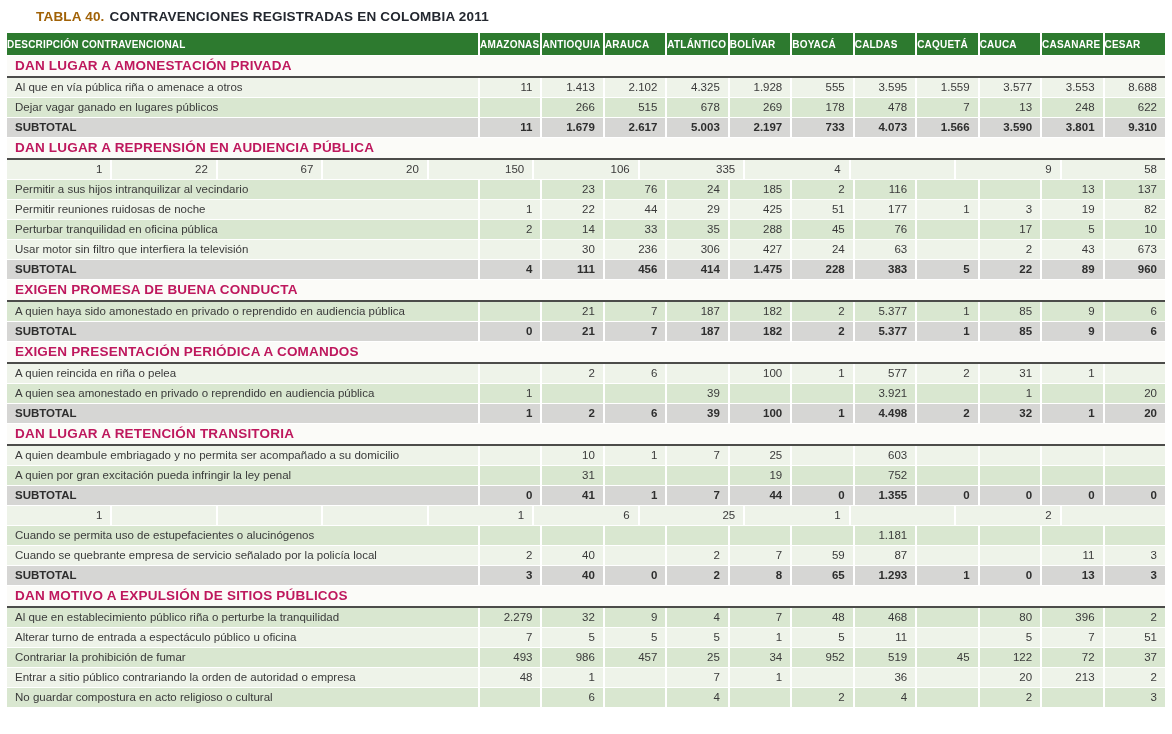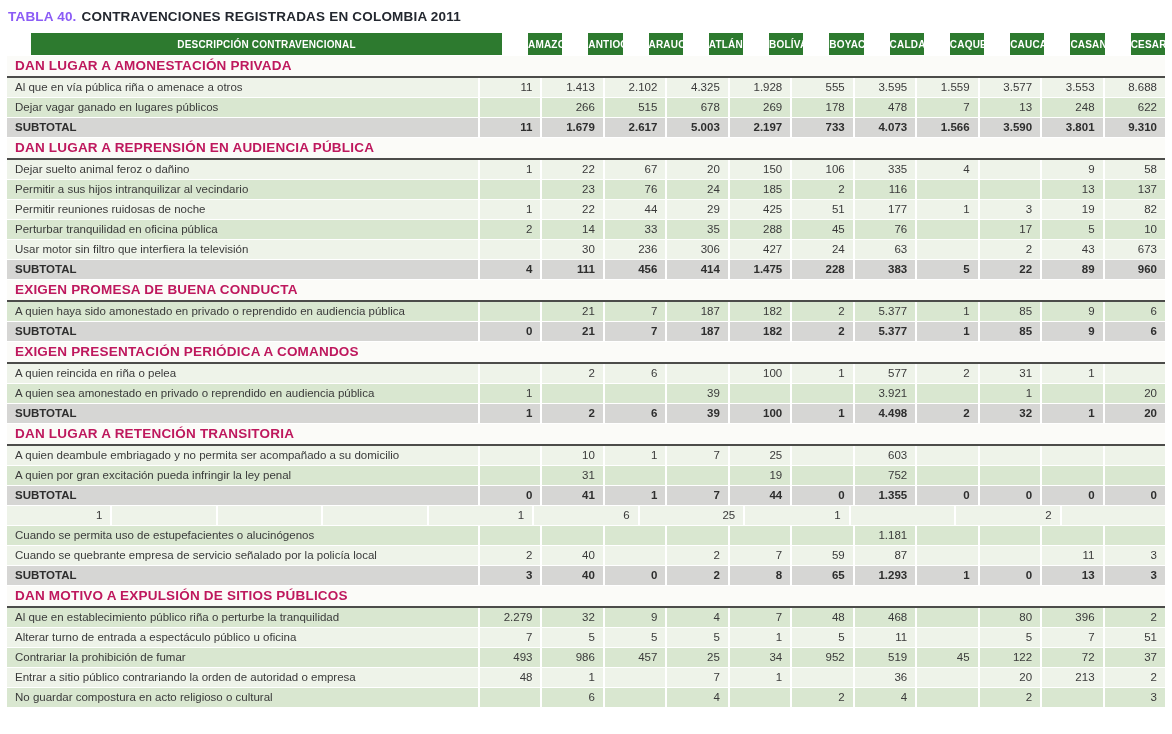--- a/index.html
+++ b/index.html
@@ -1,34 +1,34 @@
 <!DOCTYPE html>
 <html><head>
 <meta charset="utf-8">
 <style>
   html,body { margin:0; padding:0; background:#ffffff; }
   body { width:1172px; height:734px; overflow:hidden;
          font-family:"Liberation Sans", sans-serif; }
   .page { padding:7px 7px 0 7px; }
   .title-line { margin:2px 0 9px 1px; font-size:13.5px; font-weight:bold; letter-spacing:0.2px; white-space:nowrap; }
-  .title-num  { color:#8b5cf6; margin-right:5px; }
+  .title-num  { color:#a16207; margin-right:5px;margin-left:28px; }
   .title-text { color:#23272f; }
 
   .tbl { width:1158px; }
   .row { display:flex; }
   .cell { box-sizing:border-box; height:20px; line-height:19px;
           border-right:2px solid #fff; border-bottom:1px solid #fff;
           font-size:11.5px; color:#3a3a3a; overflow:hidden; white-space:nowrap; }
   .cell:last-child { border-right:none; }
   .desc { flex:0 0 473px; padding-left:8px; }
   .num  { flex:1 1 0; text-align:right; padding-right:8px; }
 
   .header-row .cell { background:#2d7a2f; color:#ffffff; font-weight:bold;
                       font-size:10px; height:23px; line-height:23px;
-                      text-align:center; padding:0; letter-spacing:0.2px;margin-left:24px; }
+                      text-align:left; padding:0; letter-spacing:0.2px; }
   .header-row .desc { padding-left:0; }
 
   .section-row .cell { flex:1 1 0; background:#fbfbf8; color:#be185d;
                        font-weight:bold; font-size:13.5px; height:22px; line-height:20px;
                        border-right:none; border-bottom:2px solid #4c4c4a;
                        padding-left:8px; letter-spacing:0.2px; }
 
   .rowA .cell { background:#eef3e9; }
   .rowB .cell { background:#d9e7d0; }
   .subtotal-row .cell { background:#d6d6d4; font-weight:bold; color:#2e2e2e; }
@@ -97,21 +97,20 @@
         <div class="cell num">4.073</div>
         <div class="cell num">1.566</div>
         <div class="cell num">3.590</div>
         <div class="cell num">3.801</div>
         <div class="cell num">9.310</div>
       </div>
       <div class="row section-row">
         <div class="cell ">DAN LUGAR A REPRENSIÓN EN AUDIENCIA PÚBLICA</div>
       </div>
       <div class="row rowA">
-        <div class="cell desc">Dejar suelto animal feroz o dañino</div>
         <div class="cell num">1</div>
         <div class="cell num">22</div>
         <div class="cell num">67</div>
         <div class="cell num">20</div>
         <div class="cell num">150</div>
         <div class="cell num">106</div>
         <div class="cell num">335</div>
         <div class="cell num">4</div>
         <div class="cell num"></div>
         <div class="cell num">9</div>

